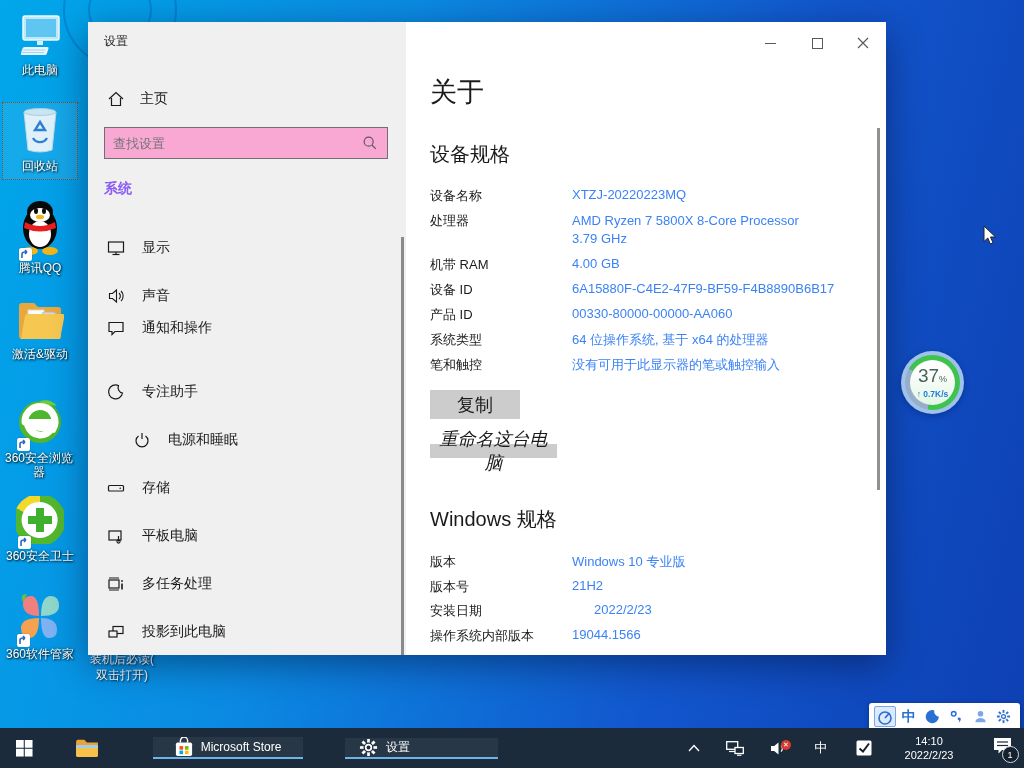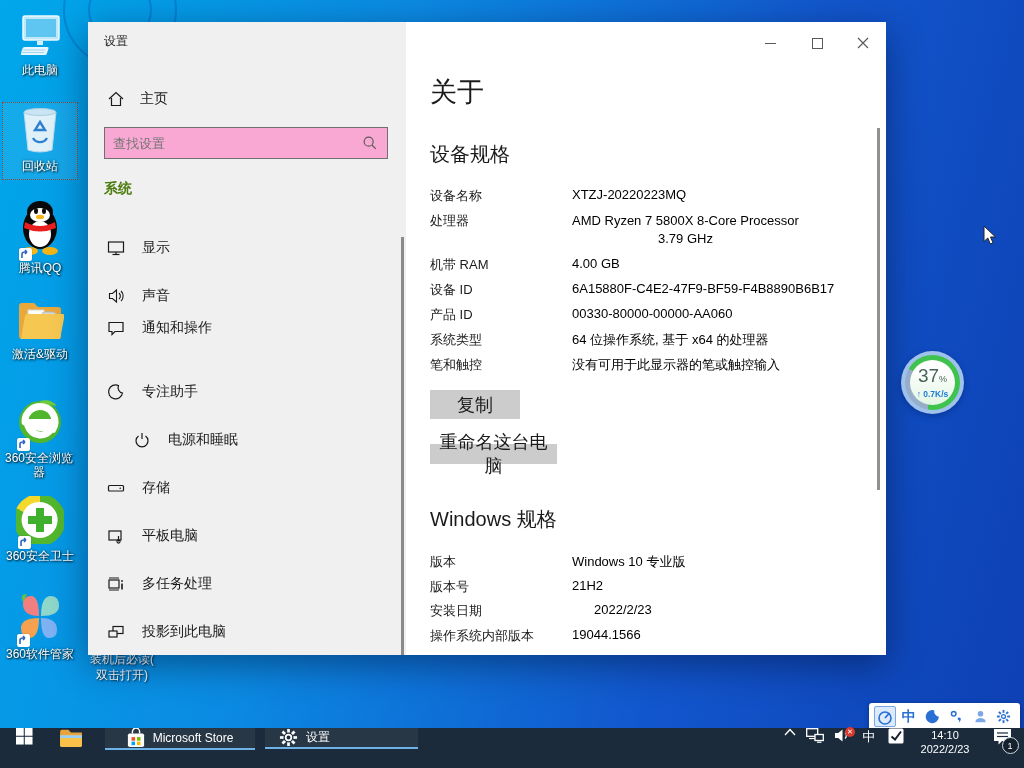--- a/index.html
+++ b/index.html
@@ -13,44 +13,44 @@
   .shortcut{position:absolute;left:2px;bottom:-2px;width:13px;height:13px;background:#fff;border-radius:2px;box-shadow:0 0 1px rgba(0,0,0,.5);}
   .selbox{border:1px dotted rgba(150,70,40,.95);background:rgba(255,255,255,.08);}
   
   #win{left:88px;top:22px;width:798px;height:633px;background:#fff;box-shadow:0 10px 34px rgba(0,10,40,.45);overflow:hidden;}
   #sidebar{left:0;top:0;width:318px;height:633px;background:#f0f0f0;}
   .win-title{left:16px;top:11px;font-size:12px;color:#1a1a1a;}
   .cap-btn{top:0;width:46px;height:42px;display:flex;align-items:center;justify-content:center;}
   .home-row{left:18px;top:64px;width:280px;height:26px;display:flex;align-items:center;gap:14px;font-size:14px;color:#1a1a1a;}
   #searchbox{left:16px;top:105px;width:282px;height:30px;background:#f9a8d4;border:1px solid #707070;display:flex;align-items:center;}
   #searchbox input{flex:1;border:0;outline:0;background:transparent;font-size:13px;color:#1a1a1a;padding:0 8px;font-family:inherit;}
-  .sys-hdr{left:16px;top:158px;font-size:14px;font-weight:bold;color:#4d7c0f;}
+  .sys-hdr{left:16px;top:158px;font-size:14px;font-weight:bold;color:#8b5cf6;}
   .side-item{left:0;width:314px;height:48px;display:flex;align-items:center;gap:16px;padding-left:18px;box-sizing:border-box;font-size:14px;color:#1a1a1a;cursor:default;}
   .sicon{width:20px;height:20px;flex:0 0 20px;}
   .sscroll{background:#8a8a8a;}
   
   .page-title{left:342px;top:52px;font-size:27px;font-weight:300;color:#1a1a1a;}
   .sec-title{font-size:20px;font-weight:400;color:#1a1a1a;}
   .spec-row{display:flex;font-size:13px;}
   .spec-label{width:142px;color:#1a1a1a;flex:0 0 142px;}
-  .spec-value{color:#000000;white-space:pre-line;text-align:center;}
+  .spec-value{color:#3b82f6;white-space:pre-line;}
   .gray-btn{background:#cccccc;border:0;font-size:18px;color:#1a1a1a;display:flex;align-items:center;justify-content:center;font-family:inherit;}
   
   #speedball{left:901px;top:351px;width:63px;height:63px;border-radius:50%;background:#9fc2ec;box-shadow:0 2px 6px rgba(0,20,80,.35);display:flex;align-items:center;justify-content:center;}
   #speedring{width:55px;height:55px;border-radius:50%;background:conic-gradient(from 0deg,#3fc24e 0deg 190deg,#96aec9 190deg 300deg,#3fc24e 300deg 360deg);display:flex;align-items:center;justify-content:center;}
   #speedinner{width:45px;height:45px;border-radius:50%;background:linear-gradient(180deg,#ffffff 20%,#e2f6e4 100%);text-align:center;display:flex;flex-direction:column;align-items:center;justify-content:center;}
   .sp-pct{font-size:19px;color:#47645a;line-height:17px;}
   .sp-pct small{font-size:9px;}
   .sp-speed{font-size:8.5px;color:#1a7ad8;margin-top:1px;font-weight:bold;}
   
   #imebar{left:869px;top:703px;width:151px;height:27px;background:#fff;border-radius:3px;box-shadow:0 1px 4px rgba(0,0,0,.35);display:flex;align-items:center;justify-content:space-between;padding:0 5px;box-sizing:border-box;}
   .ime-ic{width:22px;height:21px;display:flex;align-items:center;justify-content:center;color:#2a6fd4;font-size:14px;font-weight:bold;}
   .ime-active{background:#ddeafc;border:1px solid #7aa7e8;border-radius:2px;box-sizing:border-box;}
   
-  #taskbar{left:0;top:728px;width:1024px;height:40px;background:#1b2b3b;display:flex;align-items:flex-start;}
+  #taskbar{left:0;top:728px;width:1024px;height:40px;background:#1b2b3b;display:flex;align-items:center;gap:16px;}
   .tb-btn{display:flex;align-items:center;justify-content:center;}
   .tb-task{gap:8px;color:#fff;font-size:12px;border-bottom:2px solid #6db3e8;background:rgba(255,255,255,.06);box-sizing:border-box;}
   .tray-ic{display:flex;align-items:center;justify-content:center;color:#fff;}
   #clock{color:#fff;font-size:11px;text-align:center;line-height:14px;display:flex;flex-direction:column;justify-content:center;}
   .badge{position:absolute;right:-7px;bottom:-4px;width:15px;height:15px;border-radius:50%;background:#16212e;border:1px solid #cfd8e2;color:#fff;font-size:9px;display:flex;align-items:center;justify-content:center;}
 </style>
 </head>
 <body>
 
 <div id="stage">
@@ -313,21 +313,21 @@
     <div class="abs spec-row" style="left:342px;top:309px;">
       <div class="spec-label">系统类型</div>
       <div class="spec-value">64 位操作系统, 基于 x64 的处理器</div>
     </div>
     <div class="abs spec-row" style="left:342px;top:334px;">
       <div class="spec-label">笔和触控</div>
       <div class="spec-value">没有可用于此显示器的笔或触控输入</div>
     </div>
 
     <button class="abs gray-btn" style="left:342px;top:368px;width:90px;height:29px;">复制</button>
-    <button class="abs gray-btn" style="left:342px;top:422px;width:127px;height:20px;">重命名这台电脑</button>
+    <button class="abs gray-btn" style="left:342px;top:422px;width:127px;height:14px;font-style:italic;">重命名这台电脑</button>
 
     <div class="abs sec-title" style="left:342px;top:484px;">Windows 规格</div>
 
     <div class="abs spec-row" style="left:342px;top:531px;">
       <div class="spec-label">版本</div>
       <div class="spec-value">Windows 10 专业版</div>
     </div>
     <div class="abs spec-row" style="left:342px;top:556px;">
       <div class="spec-label">版本号</div>
       <div class="spec-value">21H2</div>

